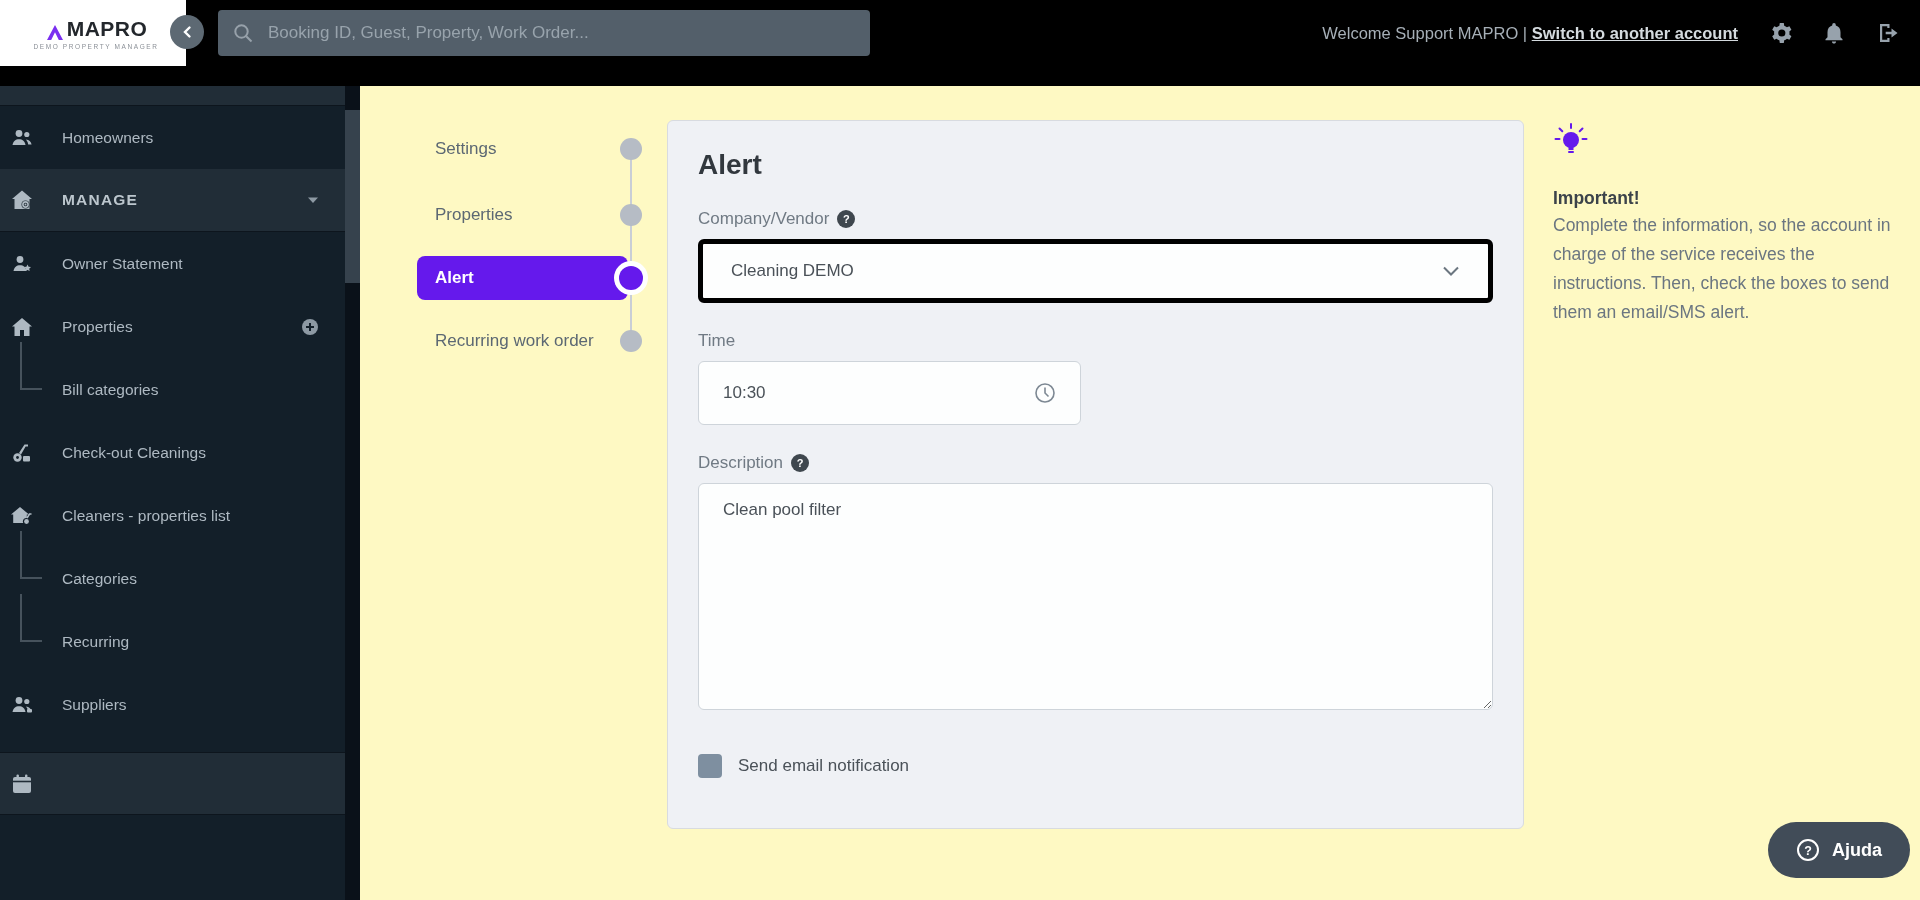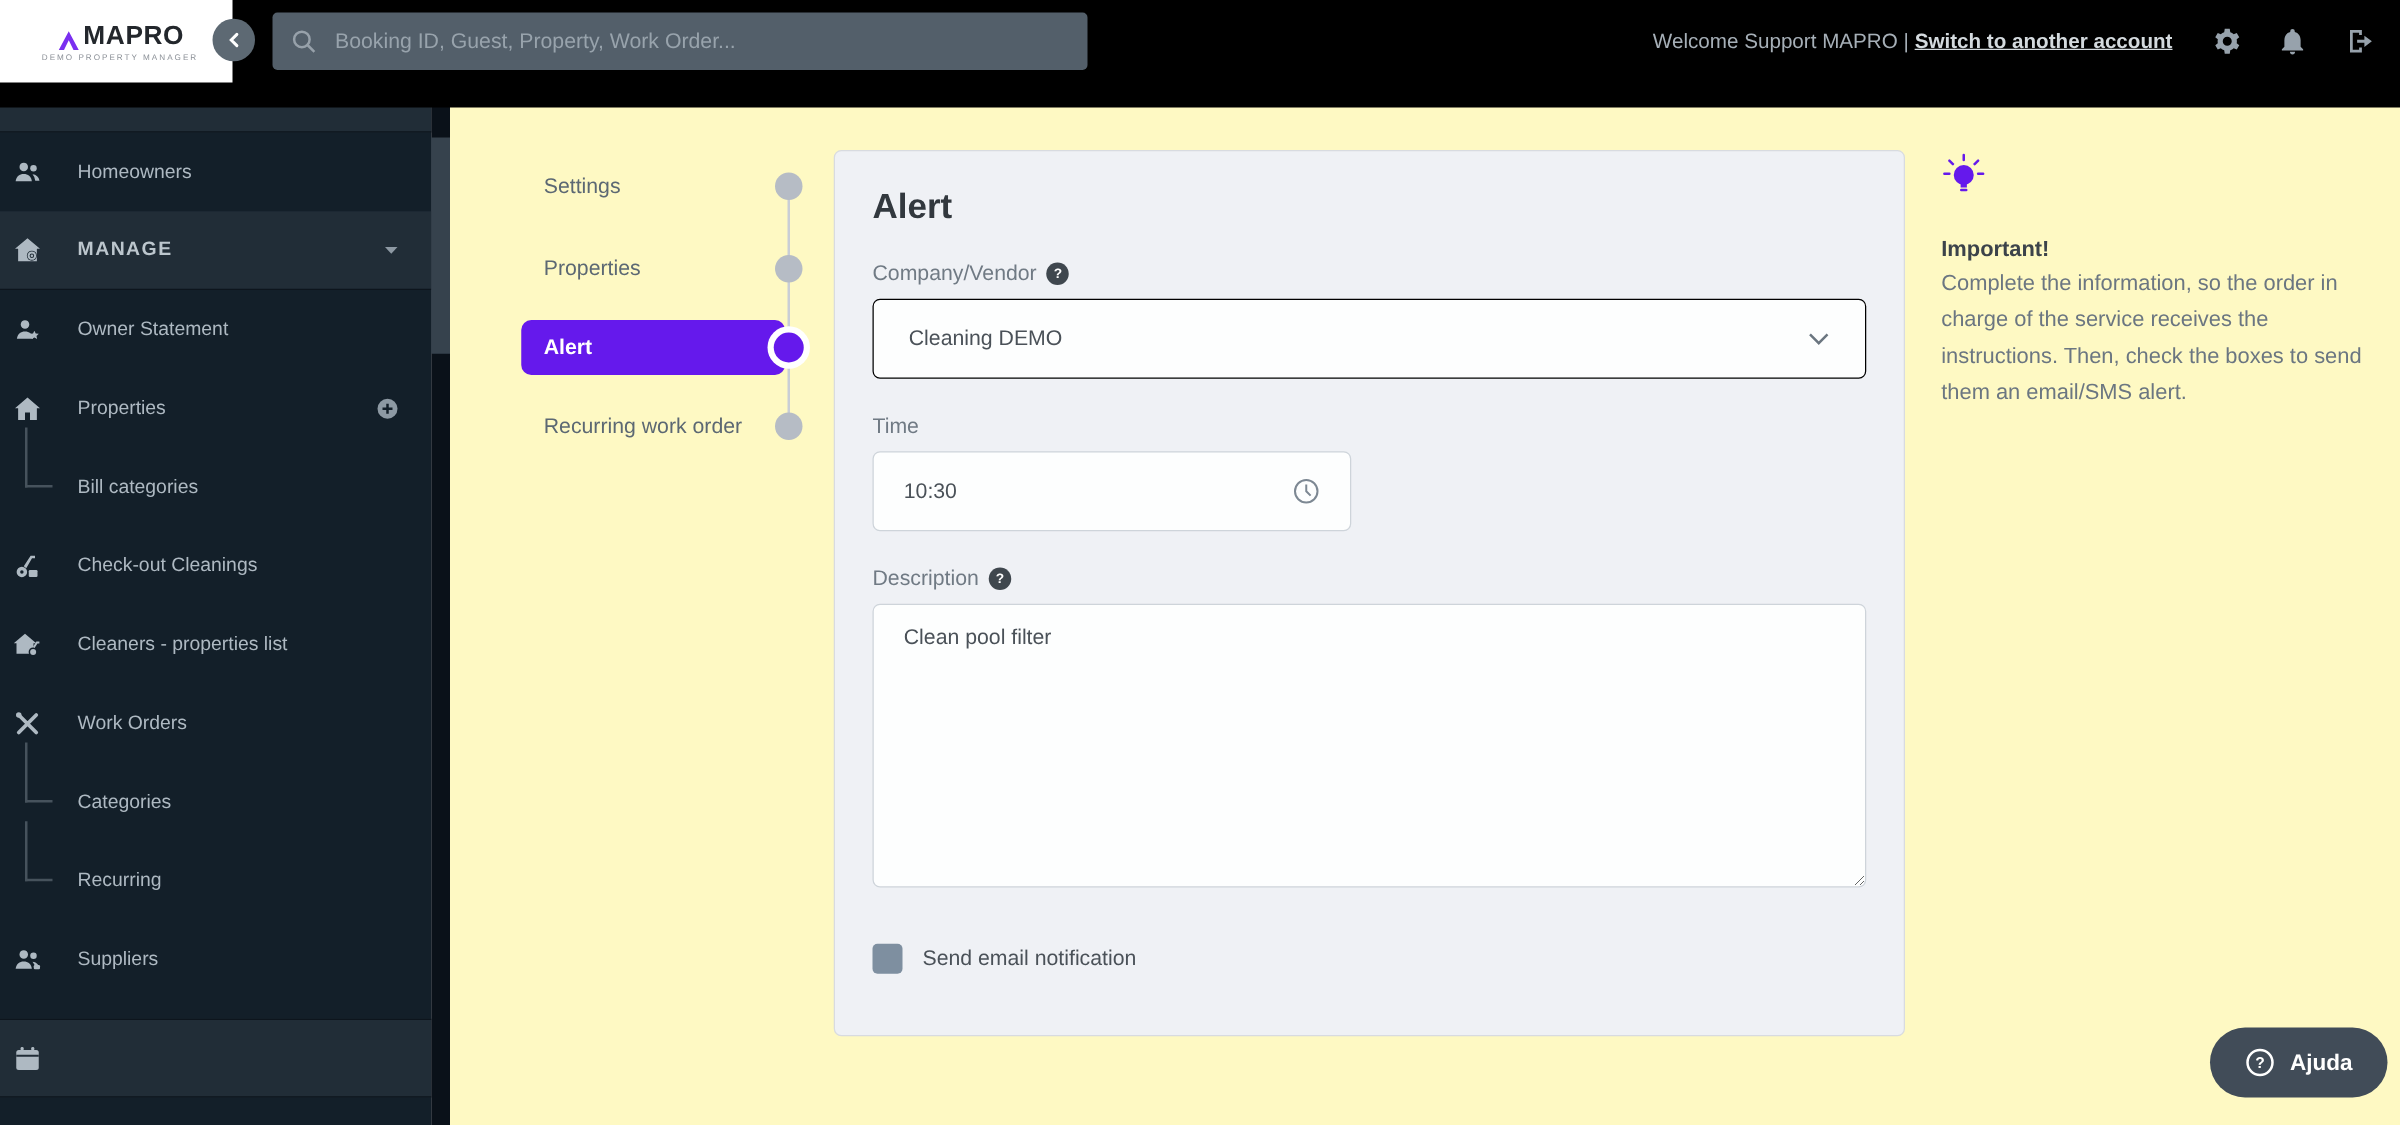--- a/index.html
+++ b/index.html
@@ -74,21 +74,21 @@
   
   .panel { position:absolute; left:307px; top:54px; width:857px; height:709px;
     background:#eff1f5; border:1px solid #d8dbe0; border-radius:6px;
     padding:28px 30px; }
   .panel-title { font-size:28px; font-weight:bold; color:#32383e; }
   .field-label { display:flex; align-items:center; gap:8px; margin-top:28px;
     font-size:17px; color:#707a84; }
   .qbadge { width:18px; height:18px; border-radius:50%; background:#3f474e;
     color:#ffffff; font-size:11px; font-weight:bold; display:inline-flex;
     align-items:center; justify-content:center; cursor:pointer; }
-  .select { margin-top:10px; height:64px; background:#fdfefe; border:1px solid #000000;
+  .select { margin-top:10px; height:64px; background:#fdfefe; border:5px solid #000000;
     border-radius:6px; display:flex; align-items:center; padding:0 28px;
     font-size:17px; color:#4a5158; cursor:pointer; }
   .select .sel-value { flex:1; }
   .time-input { margin-top:10px; width:383px; height:64px; background:#fdfefe;
     border:1px solid #ced4da; border-radius:6px; display:flex; align-items:center;
     padding:0 24px; }
   .time-input input { flex:1; border:none; outline:none; background:transparent;
     font-size:17px; color:#4a5158; font-family:"Liberation Sans", sans-serif; }
   .desc-area { margin-top:10px; width:100%; height:227px; background:#fdfefe;
     border:1px solid #ced4da; border-radius:6px; padding:16px 24px; font-size:17px;
@@ -192,27 +192,20 @@
     <div class="nav-row">
       <svg class="icn" viewBox="0 0 24 24" fill="#aeb9c2">
         <path d="M10 3l9 7.5h-2.2V19H3.2v-8.5H1z"></path>
         <circle cx="16.5" cy="17.5" r="3.6" fill="#131f29"></circle>
         <circle cx="16.5" cy="17.5" r="2.4" fill="#aeb9c2"></circle>
         <path d="M17 14l2.5-4h2" stroke="#aeb9c2" stroke-width="1.6" fill="none"></path>
       </svg>
       <span class="lbl">Cleaners - properties list</span>
     </div>
 
-    <div class="nav-row">
-      <svg class="icn" viewBox="0 0 24 24" fill="none" stroke="#aeb9c2" stroke-width="3" stroke-linecap="round">
-        <path d="M5 5l14 14M19 5L5 19"></path>
-          <circle cx="5" cy="5" r="2.2" fill="#aeb9c2" stroke="none"></circle>
-      </svg>
-      <span class="lbl">Work Orders</span>
-    </div>
 
     <div class="nav-row sub">
       <span class="tree"></span>
       <span class="lbl">Categories</span>
     </div>
 
     <div class="nav-row sub">
       <span class="tree"></span>
       <span class="lbl">Recurring</span>
     </div>
@@ -351,21 +344,21 @@
           <path d="M6.5 6.5l2.8 2.8"></path>
           <path d="M29.5 6.5l-2.8 2.8"></path>
         <path d="M2.5 17h4"></path>
           <path d="M29.5 17h4"></path>
       </g>
       <circle cx="18" cy="18" r="8" fill="#6519ec"></circle>
       <path d="M15.5 25h5v3h-5z" fill="#6519ec"></path>
       <path d="M16 30h4" stroke="#6519ec" stroke-width="2" stroke-linecap="round"></path>
     </svg>
     <div class="info-title">Important!</div>
-    <div class="info-body">Complete the information, so the order in charge of the service receives the instructions. Then, check the boxes to send them an email/SMS alert.</div>
+    <div class="info-body">Complete the information, so the account in charge of the service receives the instructions. Then, check the boxes to send them an email/SMS alert.</div>
   </div>
 
 </div>
 
 <button class="help-btn">
   <svg width="24" height="24" viewBox="0 0 24 24" fill="none">
     <circle cx="12" cy="12" r="10" stroke="#ffffff" stroke-width="2"></circle>
     <text x="12" y="16.5" text-anchor="middle" font-size="12.5" font-weight="bold" fill="#ffffff" font-family="Liberation Sans, sans-serif">?</text>
   </svg>
   <span>Ajuda</span>

